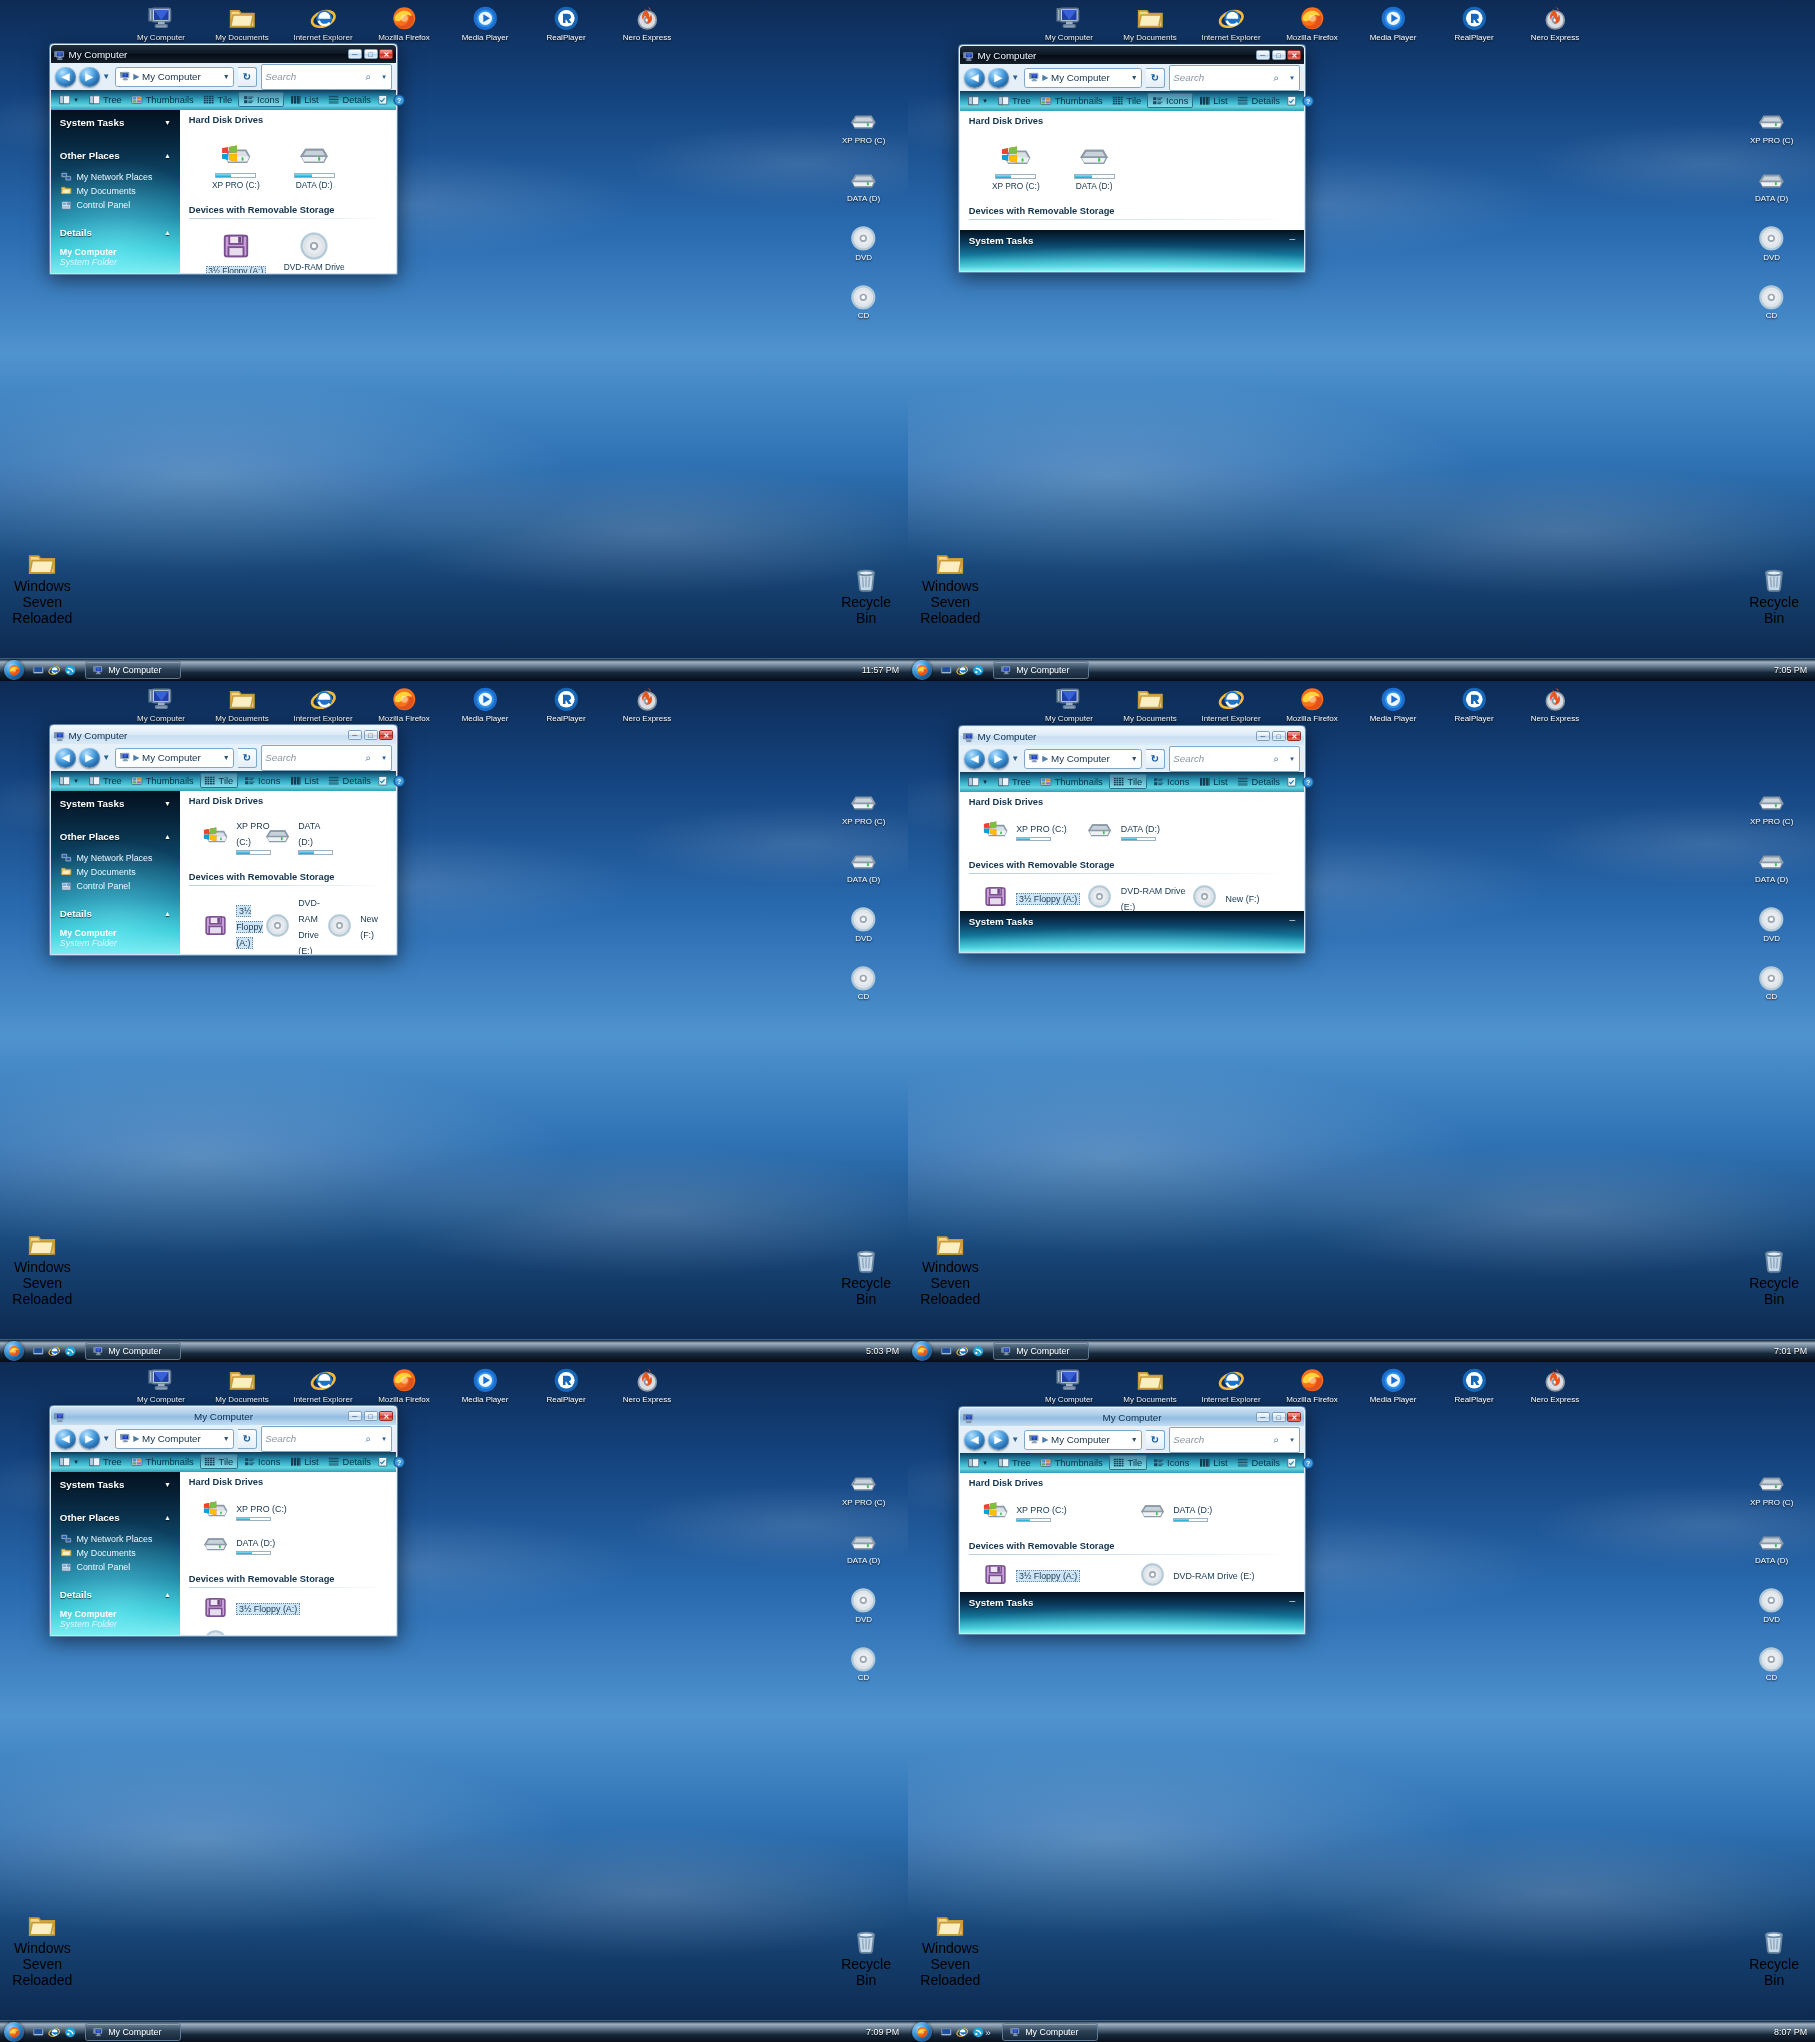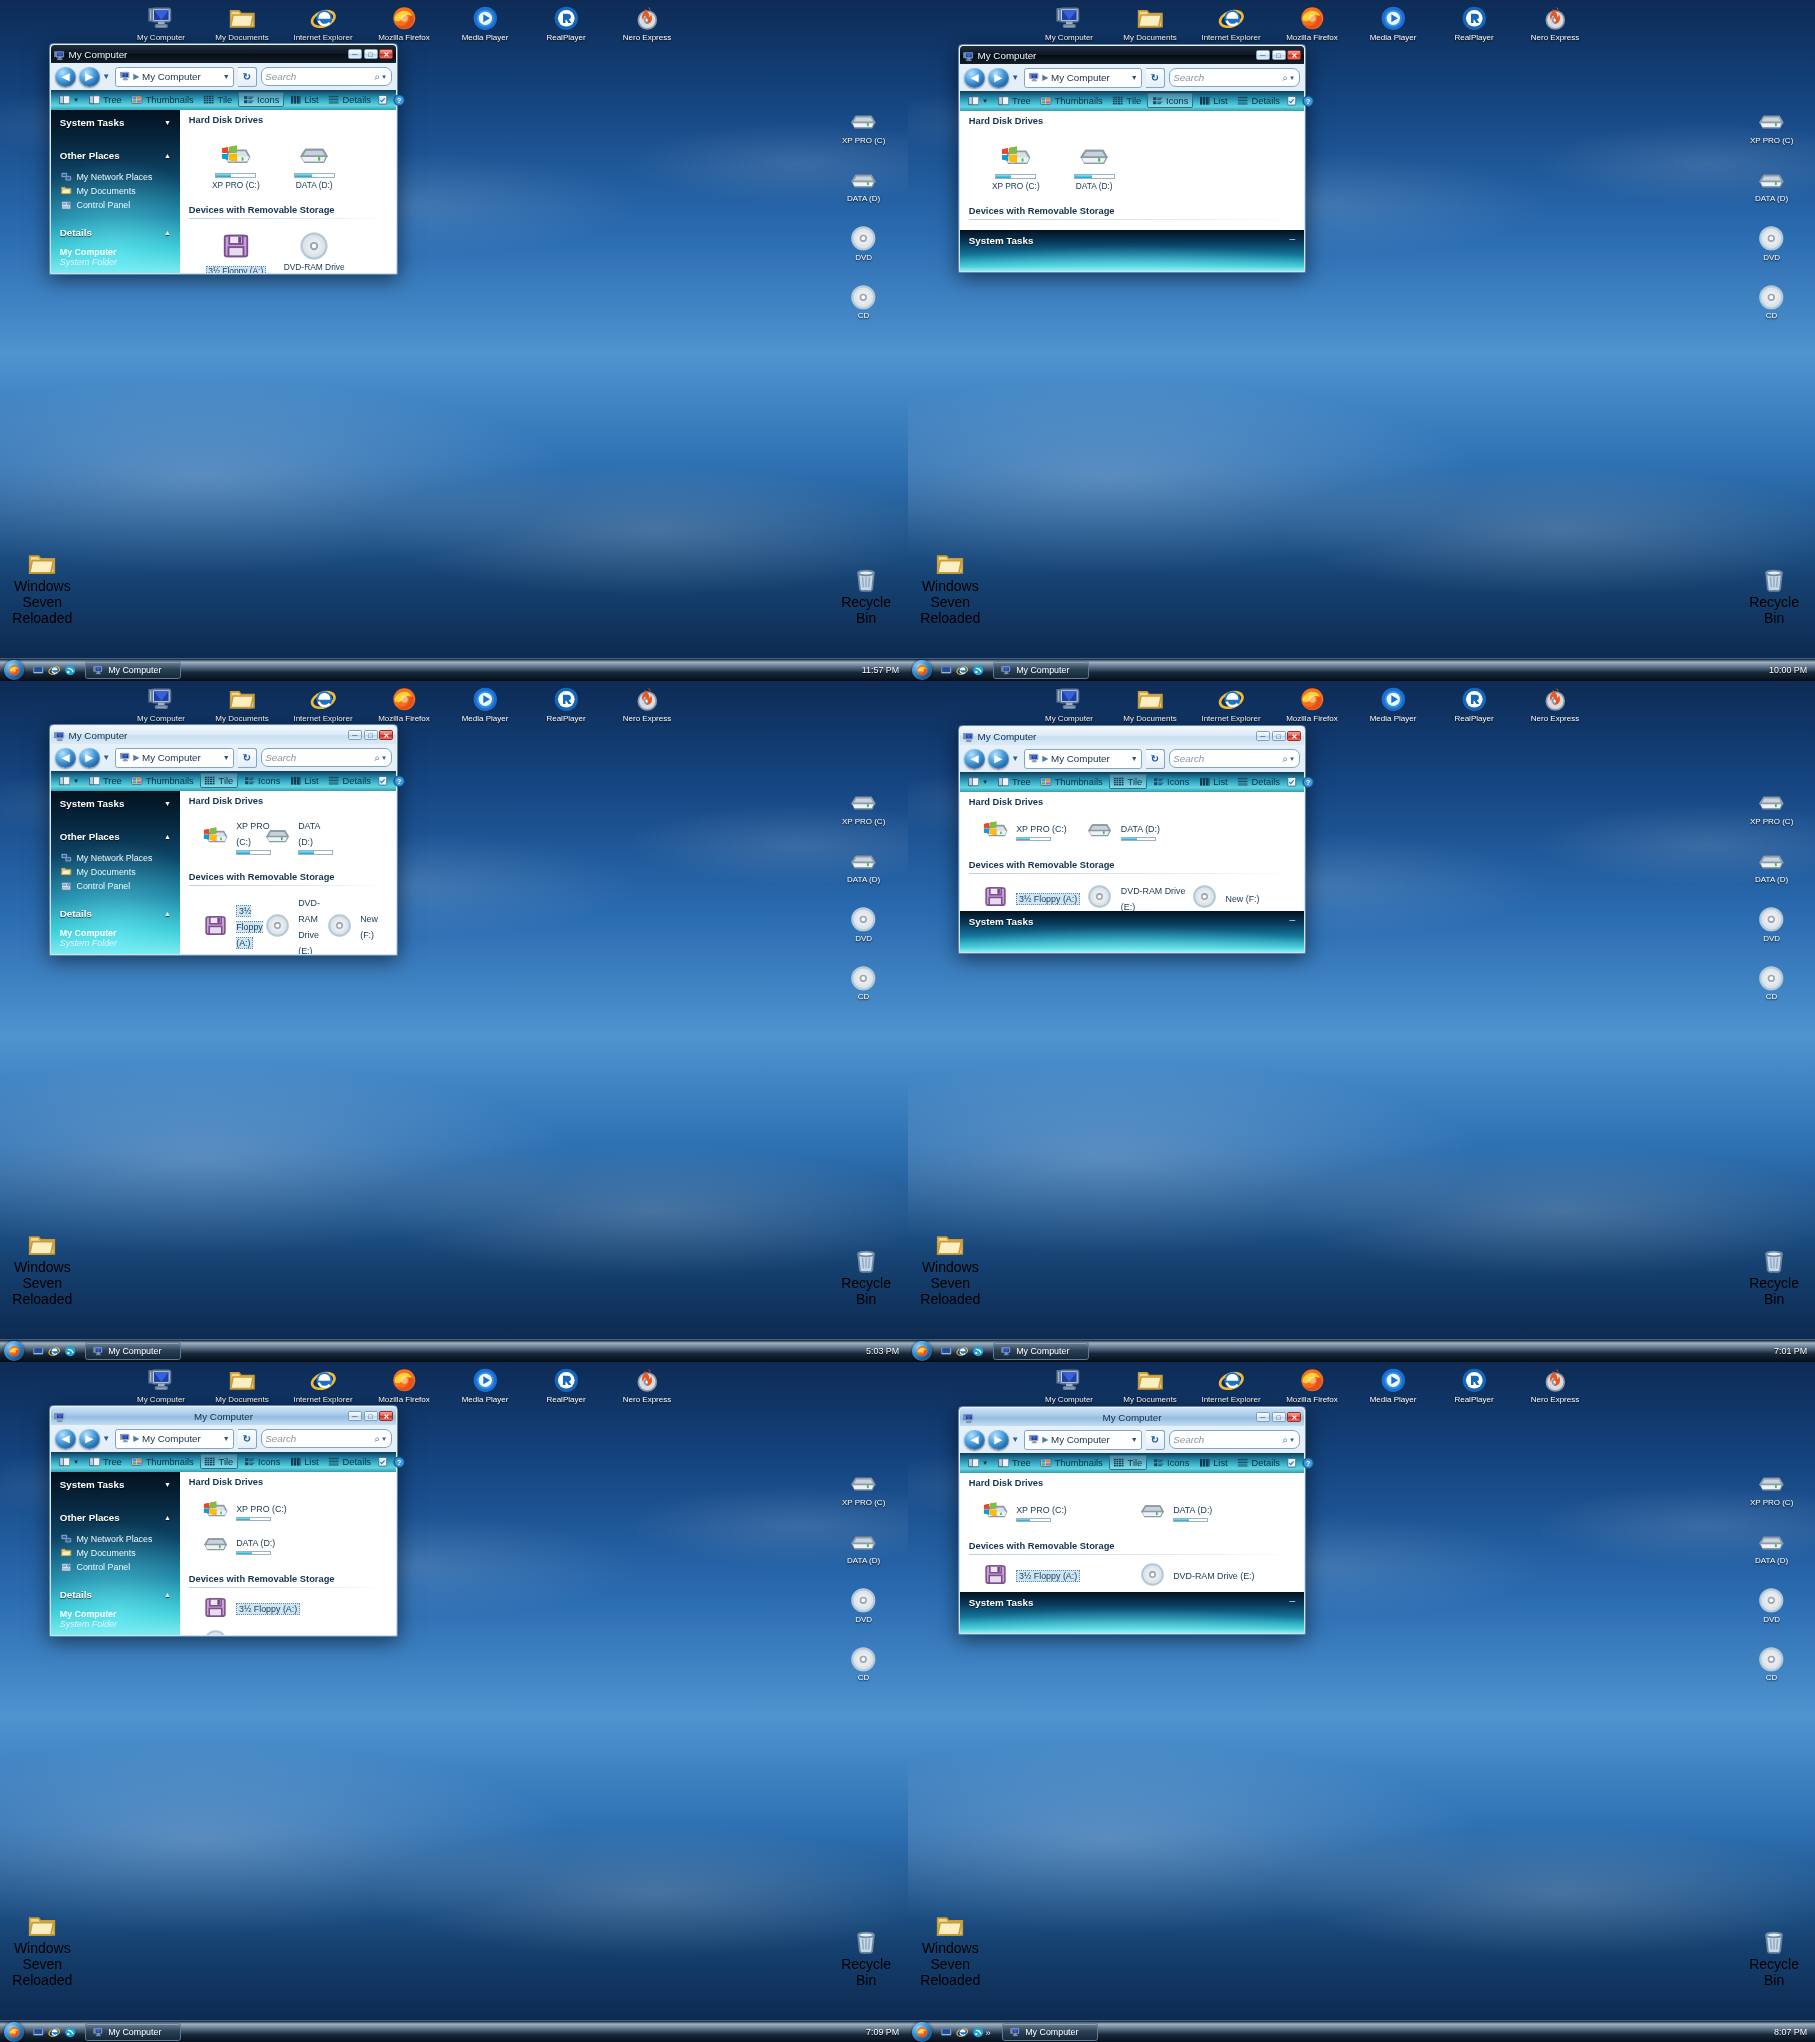--- a/index.html
+++ b/index.html
@@ -128,23 +128,23 @@
   }
   .crumbbox .mini{ width:10.6px; height:10.6px; }
   .sep{ color:#4d7ea8; font-size:8px; }
   .crumb-caret{ margin-left:auto; color:#31526f; font-size:7px; }
   .refresh{
     width:19.5px; height:19.5px; border:0.9px solid #7ea6c6; border-left:none; border-radius:0 2.7px 2.7px 0;
     background:linear-gradient(180deg,#fdfeff,#e4eef8);
     display:flex; align-items:center; justify-content:center; color:#1a5c9c; font-size:9.8px; font-weight:bold;
   }
   .searchbox{
-    width:131px; height:19px; display:flex; align-items:center;
-    background:#fff; border:0.9px solid #7ea6c6; border-radius:7px; padding:0 3.5px;
-    font-size:9.8px; color:#8a96a2; font-style:italic; gap:1px;
+    width:131px; height:26px; display:flex; align-items:center;
+    background:#fff; border:0.9px solid #7ea6c6; border-radius:2px; padding:0 3.5px;
+    font-size:9.8px; color:#8a96a2; font-style:italic; gap:10px;
   }
   .searchbox .sp{ margin-left:auto; font-style:normal; color:#2a5f92; font-size:9.8px; }
   .searchbox .sc{ font-style:normal; color:#2a5f92; font-size:6.2px; }
 
   
   .toolbar{
     height:19.5px; display:flex; align-items:center; gap:2.7px; padding:0 4.4px;
     background:linear-gradient(180deg,#0e3b56 0%,#1d6f92 22%,#3fb9cf 58%,#63d3dd 78%,#2f9fba 100%);
     color:#06303f; font-size:9.3px;
   }
@@ -1041,21 +1041,21 @@
        <span style="width:10.6px;height:10.6px"><svg width="10.6" height="10.6" viewBox="0 0 16 16">
               <rect x="2.5" y="2" width="11" height="8" rx="1" fill="#c8d4e2" stroke="#5d7792"></rect>
               <rect x="3.6" y="3" width="8.8" height="6" fill="#1e3fa8"></rect>
               <path d="M3.6 3h8.8L8 9z" fill="#3f6ae0" opacity=".8"></path>
               <rect x="6" y="10" width="4" height="2" fill="#9fb0c4"></rect>
               <rect x="4.5" y="12" width="7" height="1.4" rx=".6" fill="#b5c3d4" stroke="#647e99"></rect>
               <rect x="0.8" y="2.4" width="1.6" height="7" fill="#aebdcd" stroke="#667f99"></rect>
             </svg></span>
        <span>My Computer</span>
      </span>
-     <span class="tray">10:00 PM</span>
+     <span class="tray">7:05 PM</span>
    </div>
   </div>
     <div class="panel">
     <div class="wallpaper"></div>
 
     <div class="topicons">
       <div class="dicon ">
       <span class="glyph">
             <svg width="26.6" height="26.6" viewBox="0 0 16 16">
               <rect x="2.5" y="2" width="11" height="8" rx="1" fill="#c8d4e2" stroke="#5d7792"></rect>

